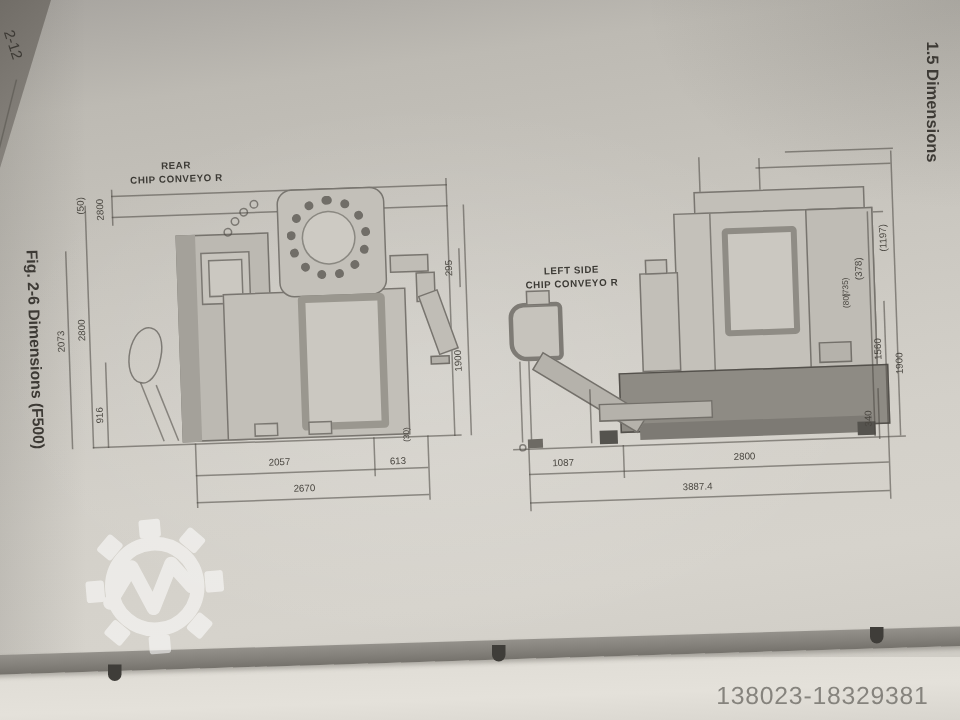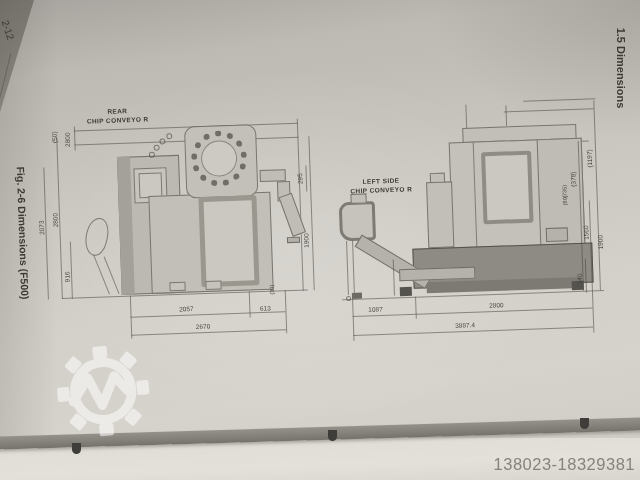--- a/index.html
+++ b/index.html
@@ -30,21 +30,21 @@
   .ln{position:absolute;background:rgba(72,69,63,0.55);}
   .box{position:absolute;border:1px solid rgba(72,69,63,0.6);box-sizing:border-box;}
   .dimh{position:absolute;font-size:6.5px;color:#4a4741;white-space:nowrap;
     transform:translate(-50%,-50%);}
   .dimv{position:absolute;font-size:6.5px;color:#4a4741;white-space:nowrap;
     transform:translate(-50%,-50%) rotate(-90deg);}
   .tiny{font-size:5.5px;}
   .vtitle{position:absolute;white-space:nowrap;color:#3d3a35;font-weight:bold;}
   .dtitle{position:absolute;font-size:6.5px;font-weight:600;letter-spacing:0.4px;
     color:#3c3a35;white-space:nowrap;transform:translate(-50%,-50%);}
-  .wm-id{position:absolute;right:5px;top:455px;font-size:16.5px;color:rgba(118,115,109,0.85);
+  .wm-id{position:absolute;right:21px;top:455px;font-size:16.5px;color:rgba(118,115,109,0.85);
     letter-spacing:0.5px;}
   .gear{position:absolute;left:52px;top:338px;opacity:0.55;transform:rotate(-5deg);}
 </style>
 </head>
 <body>
 
 <div id="photo">
   <div class="glow"></div>
   <div class="shade-tr"></div>
   <div class="shade-left"></div>

